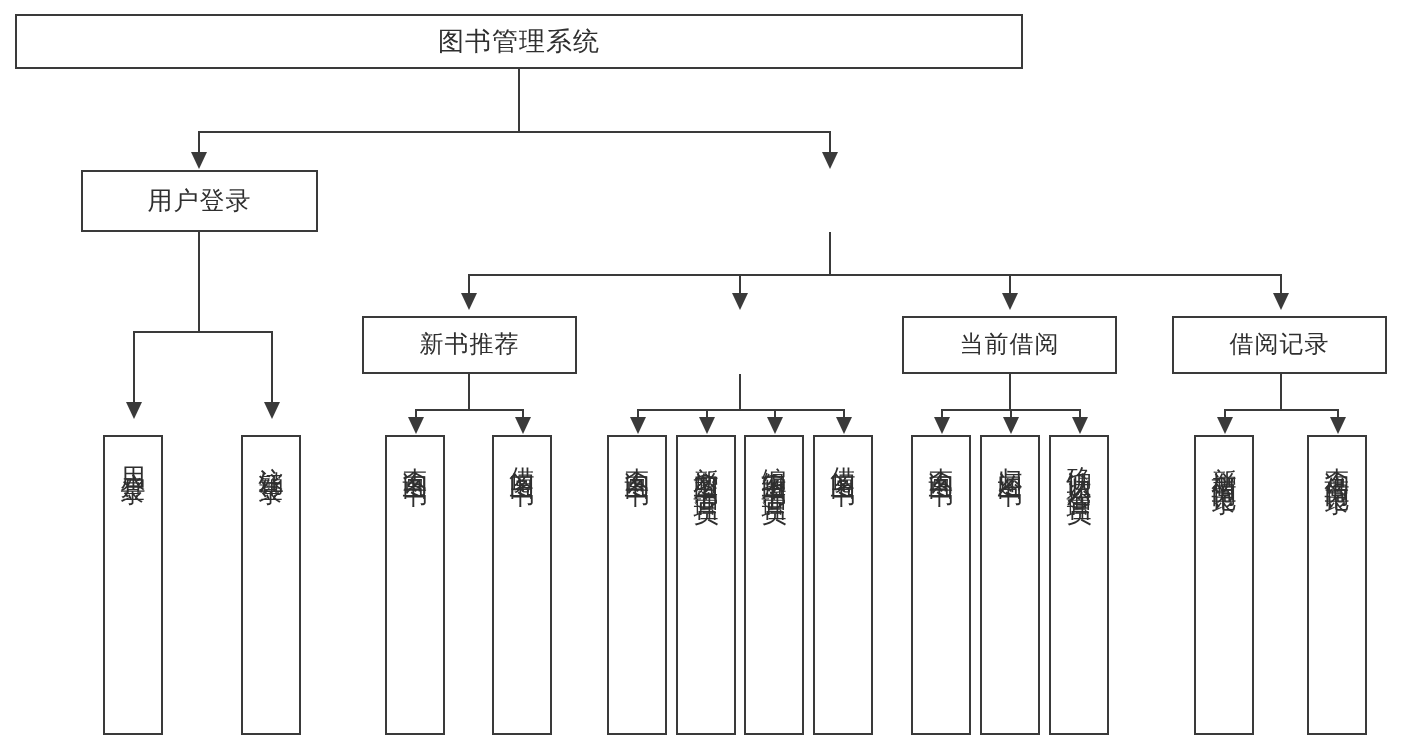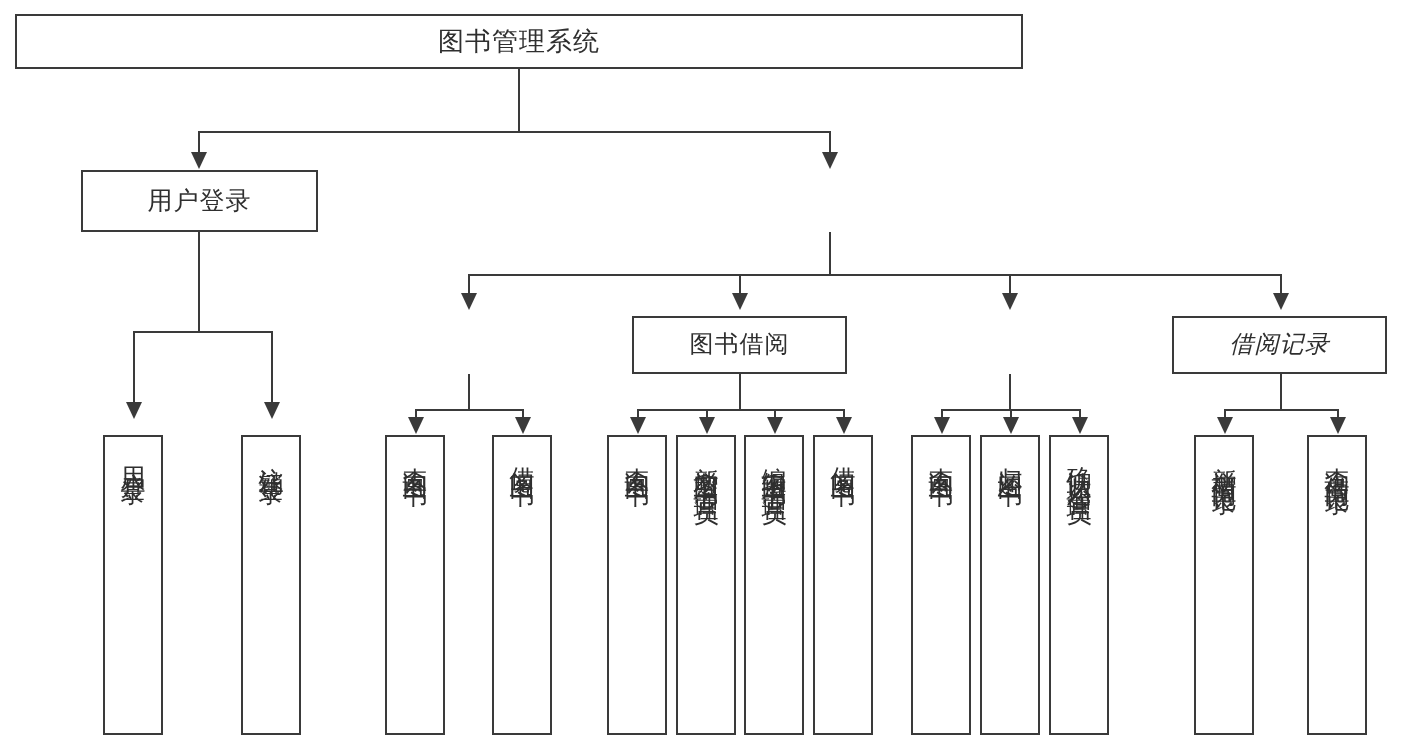--- a/index.html
+++ b/index.html
@@ -119,24 +119,27 @@
   <div class="hline" style="left:468px; top:274px; width:812px;"></div>
   <div class="vline" style="left:468px; top:274px; height:22px;"></div>
   <div class="arrow" style="left:461px; top:293px;"></div>
   <div class="vline" style="left:739px; top:274px; height:22px;"></div>
   <div class="arrow" style="left:732px; top:293px;"></div>
   <div class="vline" style="left:1009px; top:274px; height:22px;"></div>
   <div class="arrow" style="left:1002px; top:293px;"></div>
   <div class="vline" style="left:1280px; top:274px; height:22px;"></div>
   <div class="arrow" style="left:1273px; top:293px;"></div>
 
-  <div class="node lvl3" style="left:632px; top:316px; width:215px; height:58px;">
-    <span class="label">图书借阅</span>
-  </div>
-  <div class="node lvl3" style="left:1172px; top:316px; width:215px; height:58px;font-style:italic;">
+  <div class="node lvl3" style="left:362px; top:316px; width:215px; height:58px;">
+    <span class="label">新书推荐</span>
+  </div>
+  <div class="node lvl3" style="left:902px; top:316px; width:215px; height:58px;">
+    <span class="label">当前借阅</span>
+  </div>
+  <div class="node lvl3" style="left:1172px; top:316px; width:215px; height:58px;">
     <span class="label">借阅记录</span>
   </div>
 
   <div class="vline" style="left:468px; top:374px; height:36px;"></div>
   <div class="hline" style="left:415px; top:409px; width:107px;"></div>
   <div class="vline" style="left:415px; top:409px; height:10px;"></div>
   <div class="arrow" style="left:408px; top:417px;"></div>
   <div class="vline" style="left:522px; top:409px; height:10px;"></div>
   <div class="arrow" style="left:515px; top:417px;"></div>
 

